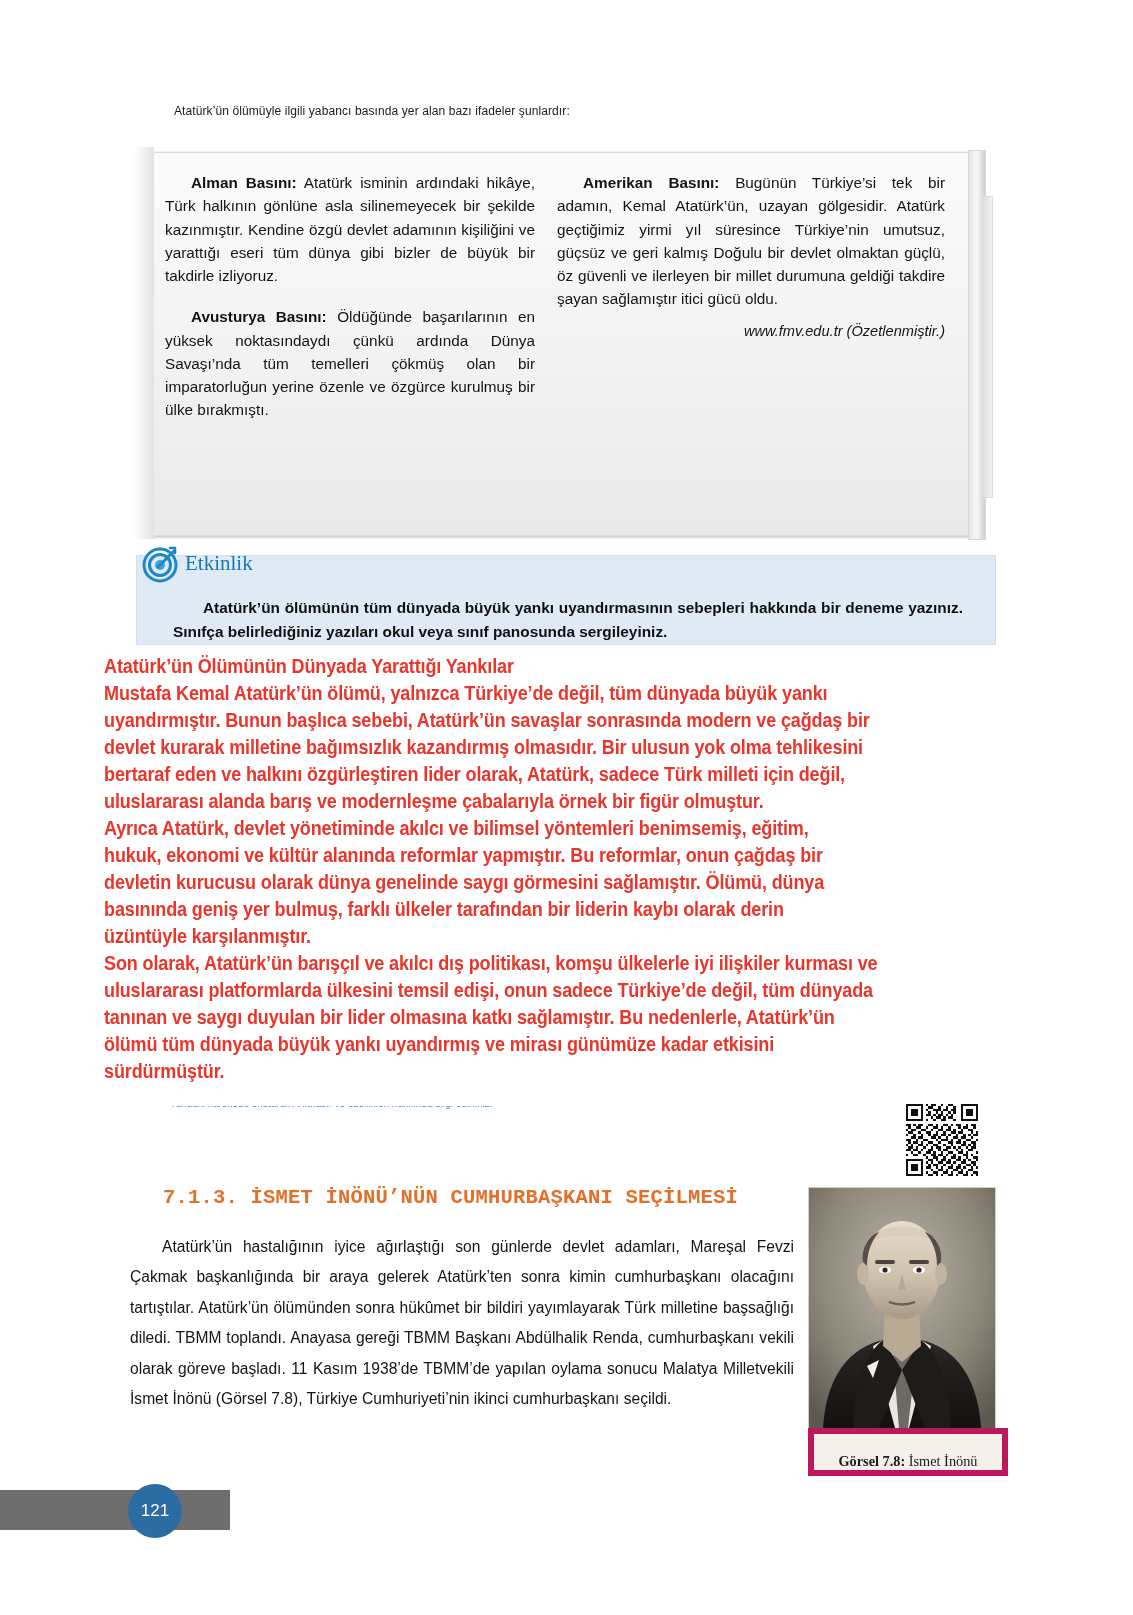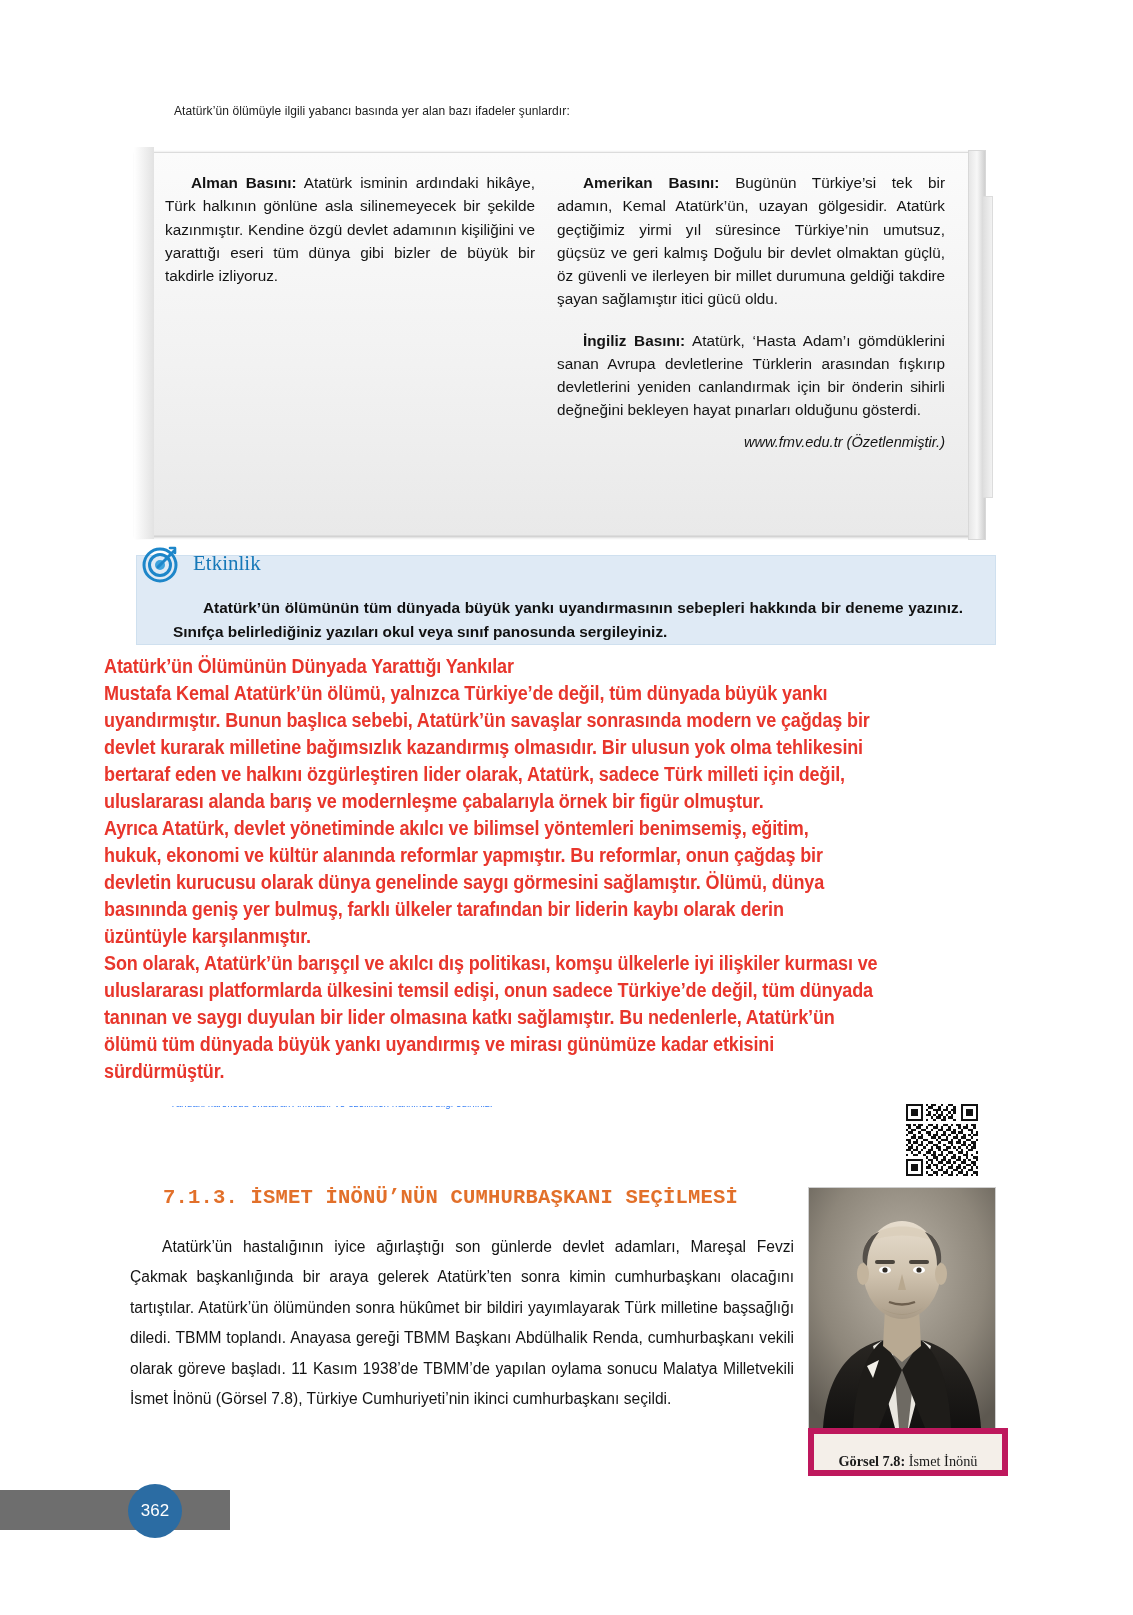--- a/index.html
+++ b/index.html
@@ -52,21 +52,21 @@
     font-size:14.6px; font-style:italic; color:#141414; text-align:right;
     margin-top:-6px;
   }
 
   
   .etkinlik {
     position:absolute; left:136px; top:555px; width:858px; height:88px;
     background:#dfeaf5; border:1px solid #cfe0ef;
   }
   .etk-head {
-    position:absolute; left:4px; top:-14px; display:flex; align-items:center; gap:10px;text-align:right;
+    position:absolute; left:4px; top:-14px; display:flex; align-items:center; gap:2px;text-align:right;
   }
   .etk-ico { width:42px; height:42px; }
   .etk-title {
     font-family:"Liberation Serif", serif; font-size:21px; color:#1678b8; font-weight:400;
   }
   .etk-body {
     position:absolute; left:36px; top:40px; width:790px;
     font-size:15.4px; line-height:1.55; font-weight:bold; color:#111;
     text-indent:30px; text-align:justify;
   }
@@ -139,28 +139,28 @@
 <div class="page">
 
   <div class="intro">Atatürk’ün ölümüyle ilgili yabancı basında yer alan bazı ifadeler şunlardır:</div>
 
   <div class="quotebox">
 
     <div class="qcol left">
       <p class="qpar">
         <b>Alman Basını:</b><span> Atatürk isminin ardındaki hikâye, Türk halkının gönlüne asla silinemeyecek bir şekilde kazınmıştır. Kendine özgü devlet adamının kişiliğini ve yarattığı eseri tüm dünya gibi bizler de büyük bir takdirle izliyoruz.</span>
       </p>
+      <p class="qpar">
+        <b>Avusturya Basını:</b><span> Öldüğünde başarılarının en yüksek noktasındaydı çünkü ardında Dünya Savaşı’nda tüm temelleri çökmüş olan bir imparatorluğun yerine özenle ve özgürce kurulmuş bir ülke bırakmıştı.</span>
+      </p>
     </div>
 
     <div class="qcol right">
       <p class="qpar">
         <b>Amerikan Basını:</b><span> Bugünün Türkiye’si tek bir adamın, Kemal Atatürk’ün, uzayan gölgesidir. Atatürk geçtiğimiz yirmi yıl süresince Türkiye’nin umutsuz, güçsüz ve geri kalmış Doğulu bir devlet olmaktan güçlü, öz güvenli ve ilerleyen bir millet durumuna geldiği takdire şayan sağlamıştır itici gücü oldu.</span>
-      </p>
-      <p class="qpar">
-        <b>İngiliz Basını:</b><span> Atatürk, ‘Hasta Adam’ı gömdüklerini sanan Avrupa devletlerine Türklerin arasından fışkırıp devletlerini yeniden canlandırmak için bir önderin sihirli değneğini bekleyen hayat pınarları olduğunu gösterdi.</span>
       </p>
       <div class="qsource">www.fmv.edu.tr (Özetlenmiştir.)</div>
     </div>
   </div>
   <div class="qb-edge-r"></div>
   <div class="qb-edge-r2"></div>
 
   <div class="etkinlik">
     <div class="etk-head">
       <span class="etk-ico">
@@ -492,15 +492,15 @@
 
       <rect width="186" height="240" fill="none"></rect>
     </svg>
   </div>
 
   <div class="fig-caption-box">
     <span class="fig-caption"><b>Görsel 7.8:</b><span> İsmet İnönü</span></span>
   </div>
 
   <div class="footbar"></div>
-  <div class="pagenum">362</div>
+  <div class="pagenum">121</div>
 
 </div>
 
 </body></html>

